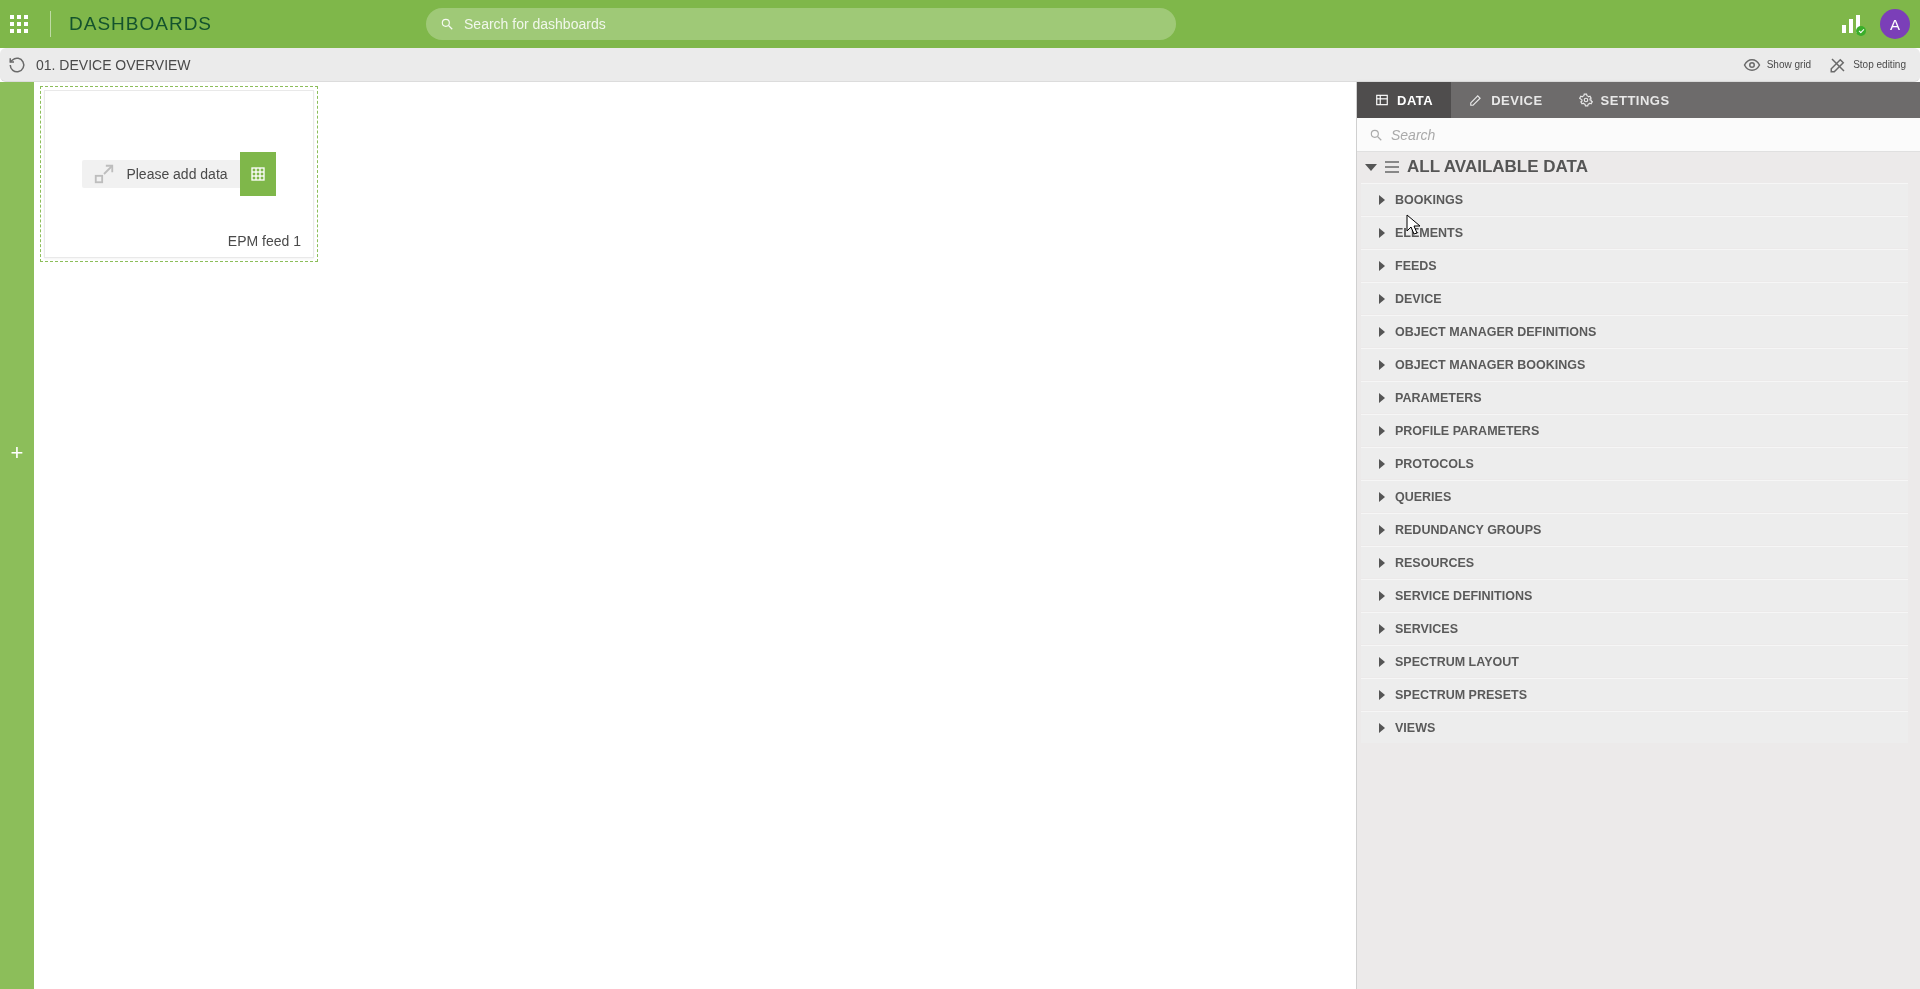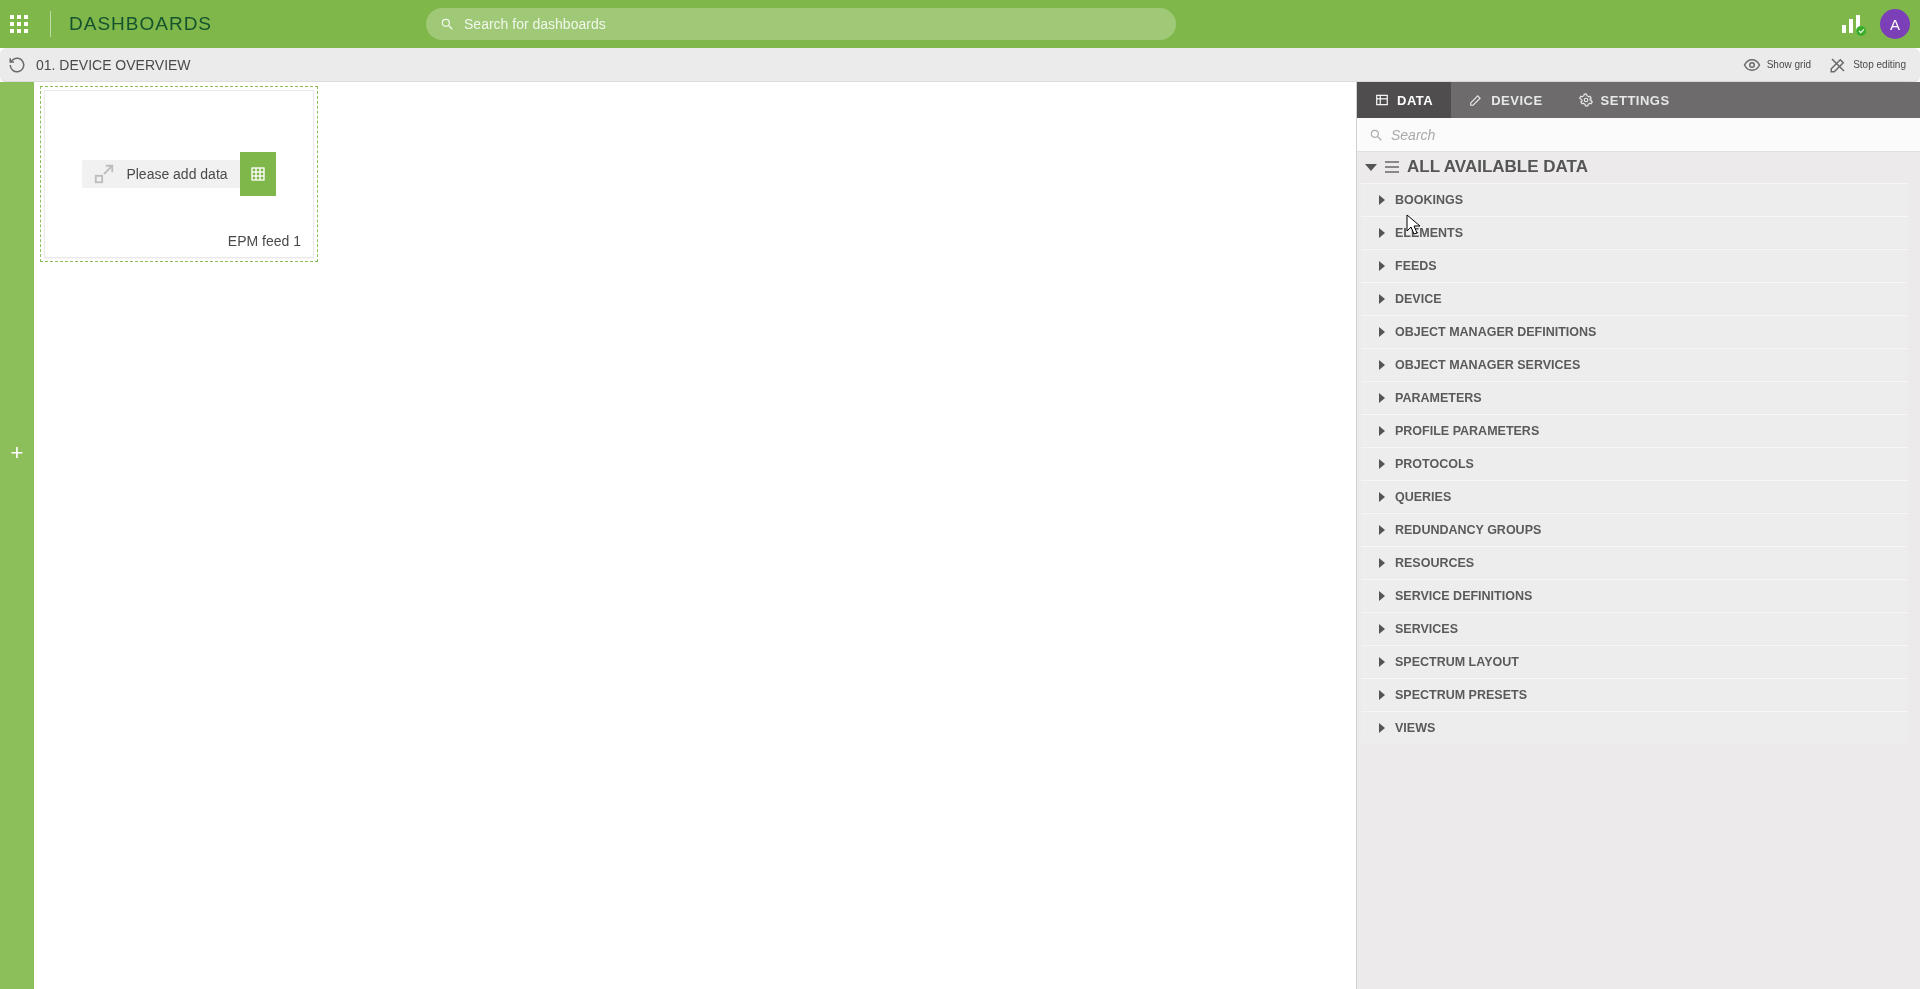--- a/index.html
+++ b/index.html
@@ -256,21 +256,21 @@
           <div class="tree-item">
             <div class="caret-r"></div>
             <span>DEVICE</span>
           </div>
           <div class="tree-item">
             <div class="caret-r"></div>
             <span>OBJECT MANAGER DEFINITIONS</span>
           </div>
           <div class="tree-item">
             <div class="caret-r"></div>
-            <span>OBJECT MANAGER SERVICES</span>
+            <span>OBJECT MANAGER BOOKINGS</span>
           </div>
           <div class="tree-item">
             <div class="caret-r"></div>
             <span>PARAMETERS</span>
           </div>
           <div class="tree-item">
             <div class="caret-r"></div>
             <span>PROFILE PARAMETERS</span>
           </div>
           <div class="tree-item">

